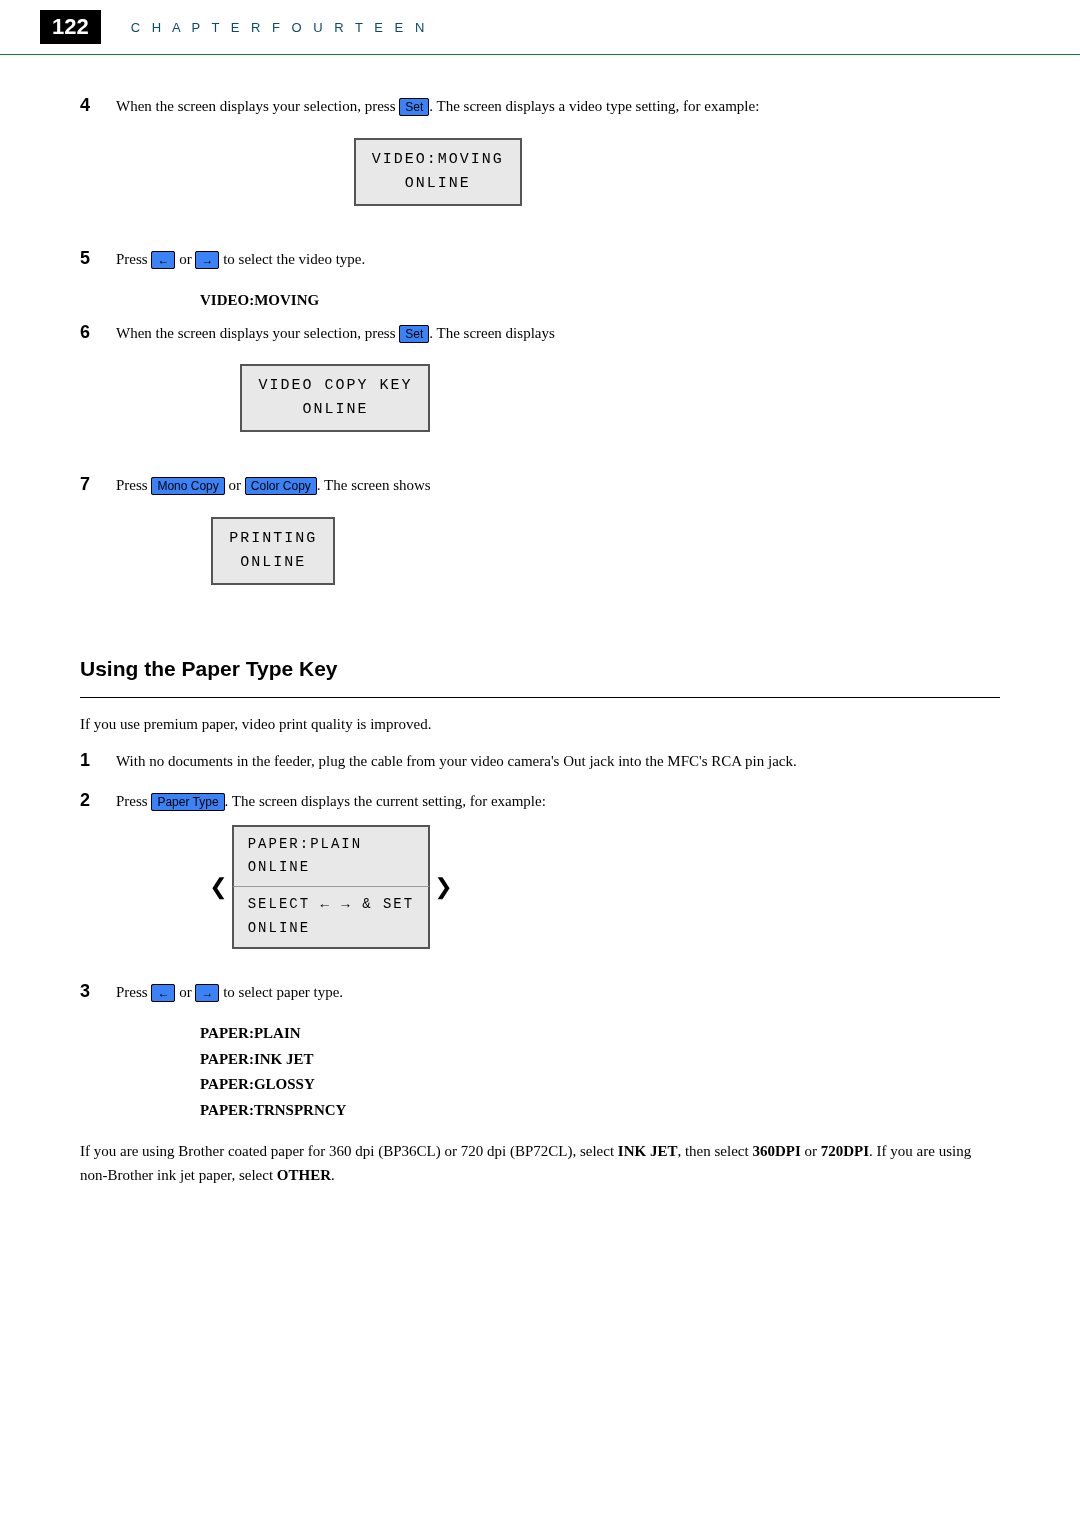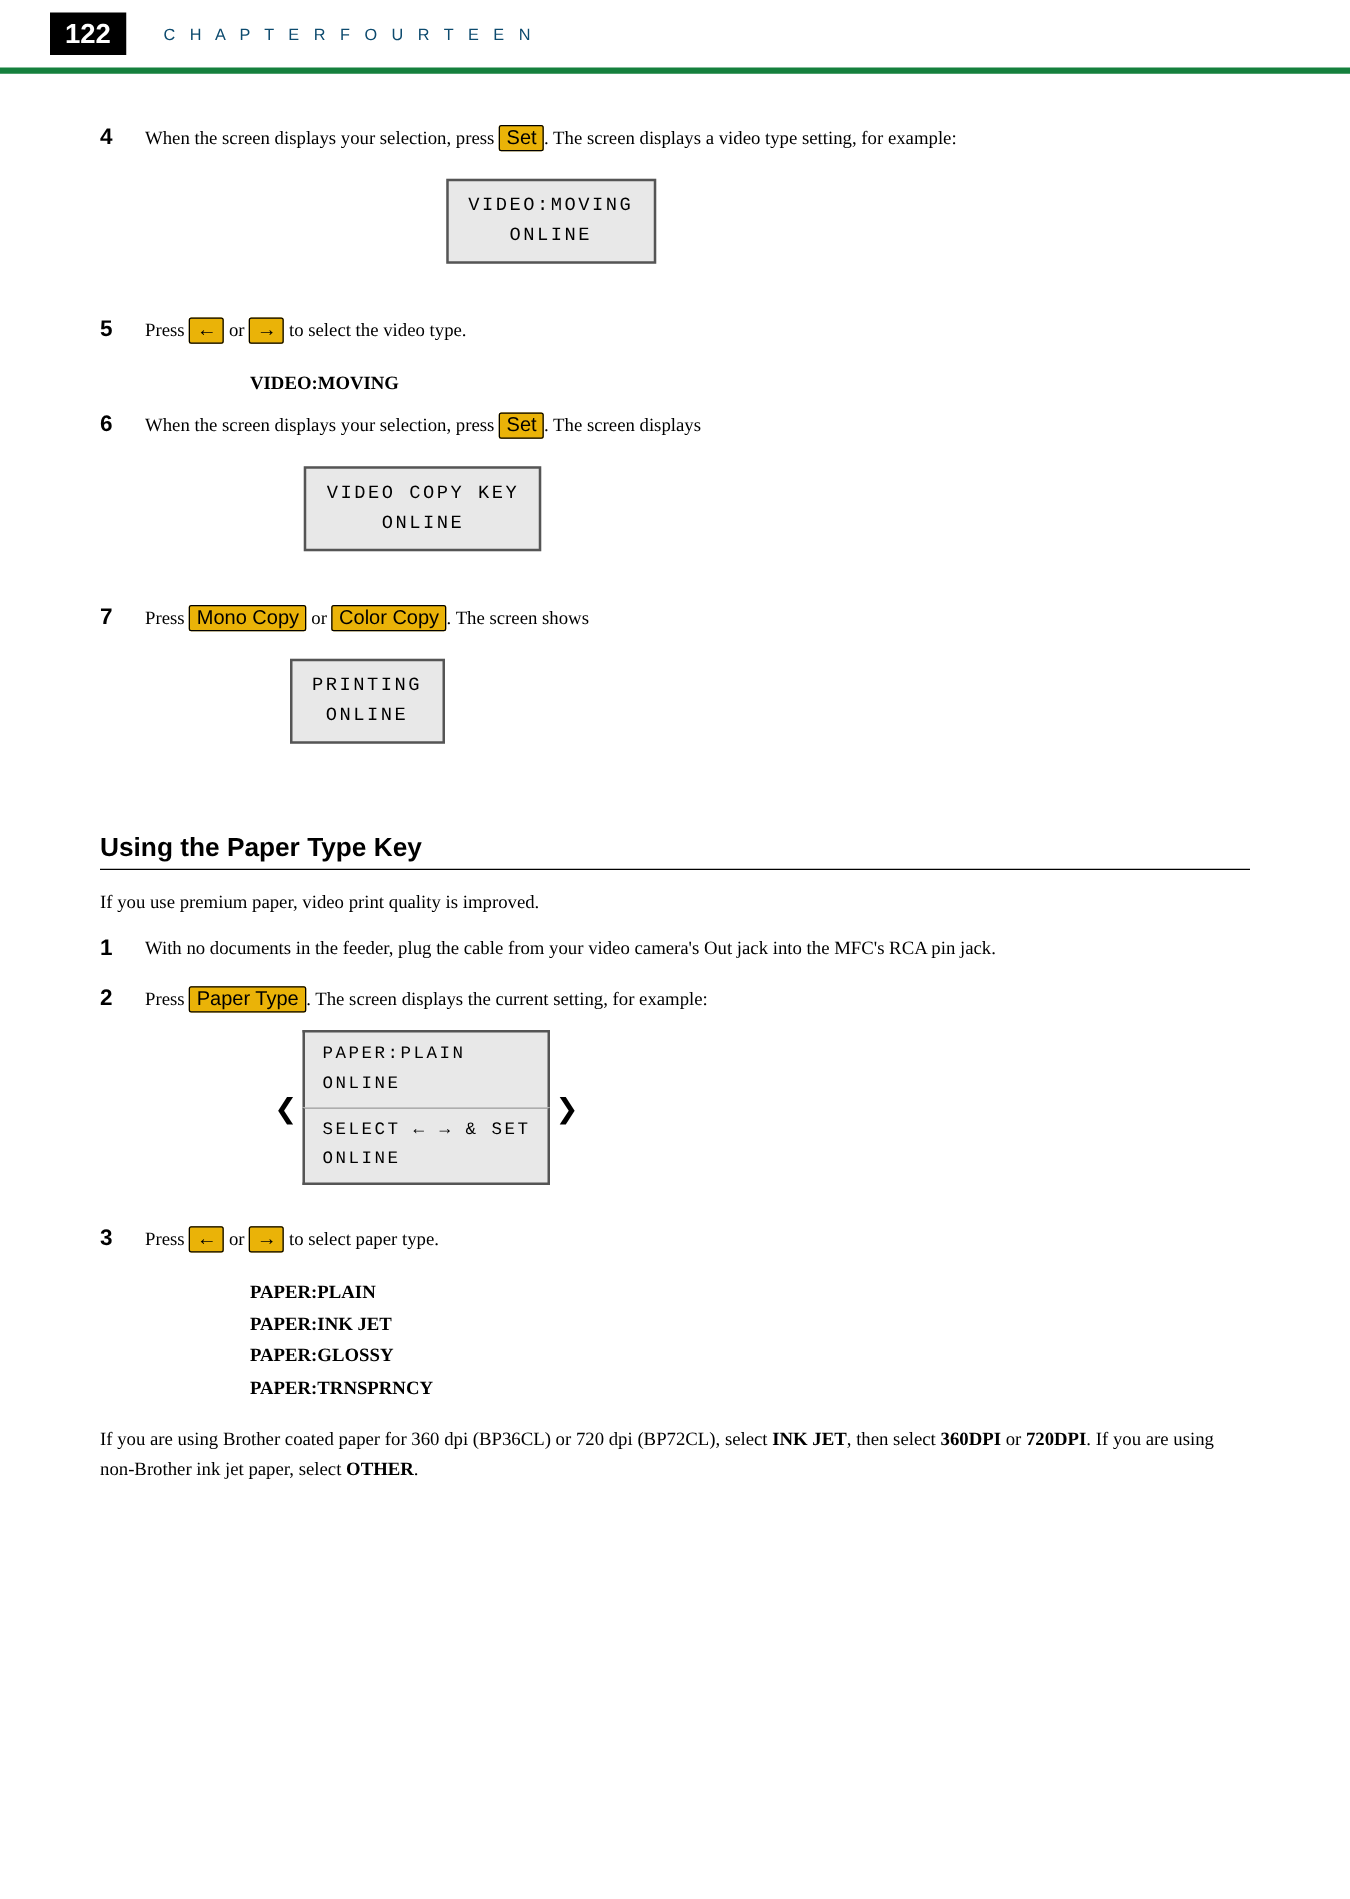--- a/index.html
+++ b/index.html
@@ -10,21 +10,21 @@
       font-size: 15px;
       color: #000;
       width: 1080px;
       min-height: 1519px;
     }
 
     .page-header {
       display: flex;
       align-items: center;
       background: #fff;
-      border-bottom: 5px solid #15803d;
+      border-bottom: 1px solid #15803d;
       padding: 10px 40px;
       margin-bottom: 0;
     }
 
     .page-number-box {
       background: #000;
       color: #fff;
       font-size: 22px;
       font-weight: bold;
       padding: 4px 12px;
@@ -93,38 +93,38 @@
       font-size: 15px;
       line-height: 1.7;
       display: block;
     }
 
     .section-title {
       font-size: 21px;
       font-weight: bold;
       font-family: Arial, sans-serif;
       border-bottom: 1.5px solid #000;
-      padding-bottom: 4px;
+      padding-bottom: 16px;
       margin-bottom: 14px;
       margin-top: 48px;
     }
 
     .body-text {
       font-size: 15px;
       line-height: 1.6;
       margin-bottom: 14px;
     }
 
     .inline-key {
       border: 1px solid #000;
       font-family: Arial, sans-serif;
-      font-size: 16px;
+      font-size: 12px;
       padding: 1px 5px;
       border-radius: 2px;
-      background: #eab308;
+      background: #3b82f6;
     }
 
     .lcd-wrapper {
       display: flex;
       align-items: center;
       justify-content: center;
       margin: 12px 0 14px 0;
       gap: 0;
     }
 

